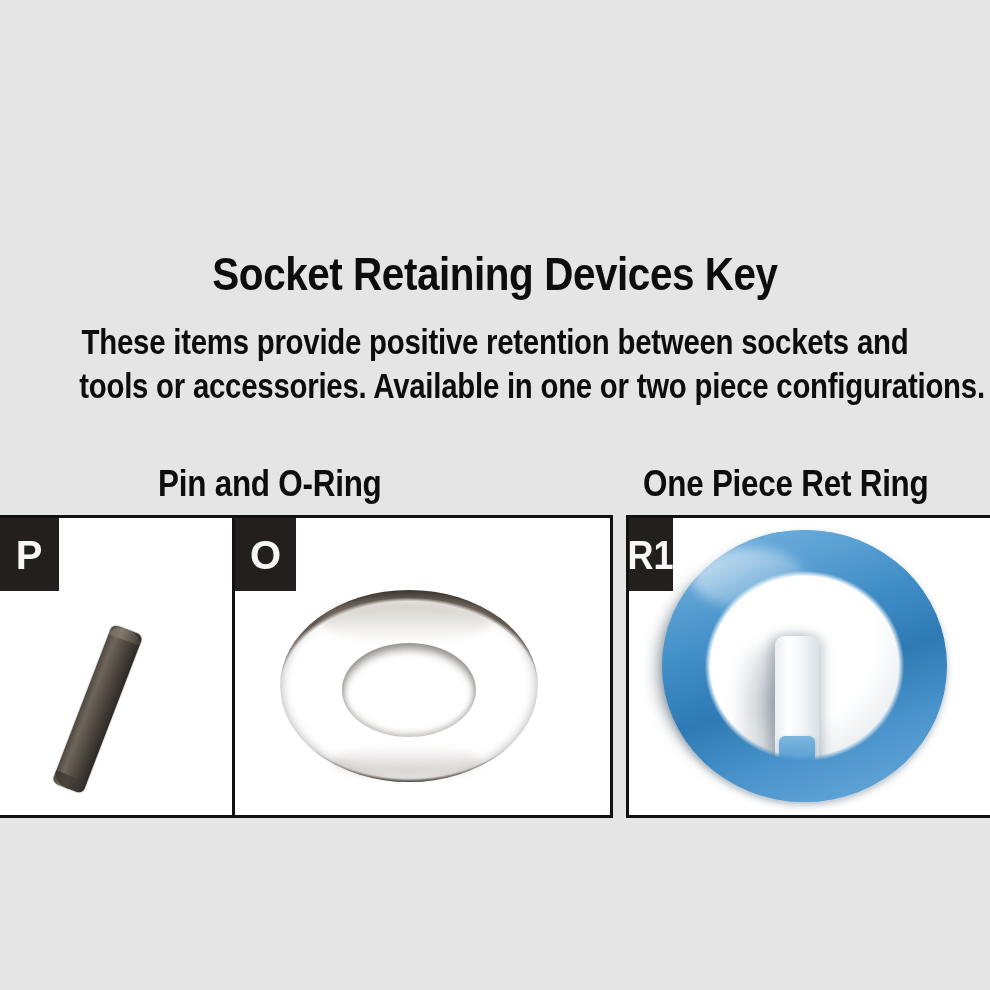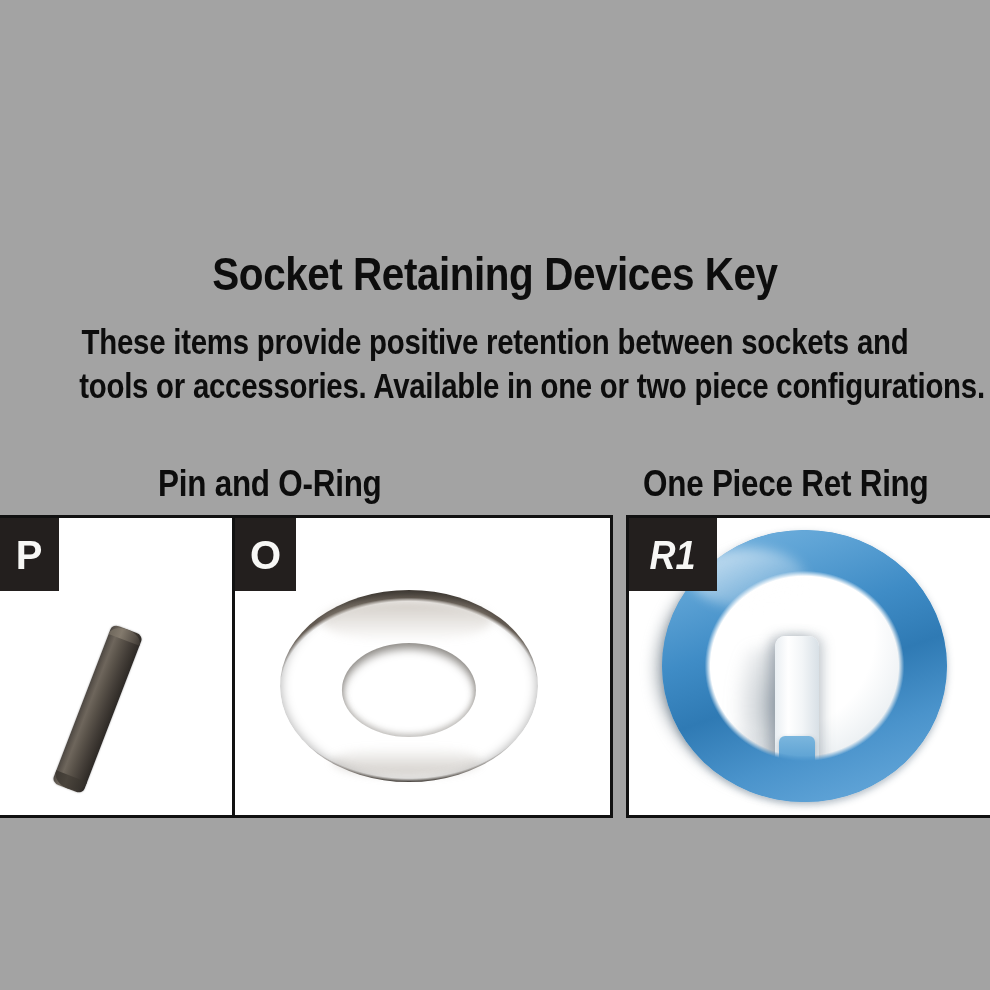--- a/index.html
+++ b/index.html
@@ -13,21 +13,21 @@
     height: 990px;
     overflow: hidden;
     font-family: "Liberation Sans", "DejaVu Sans", sans-serif;
     -webkit-font-smoothing: antialiased;
   }
 
   #page {
     position: relative;
     width: 990px;
     height: 990px;
-    background: #a3a3a3;
+    background: #e5e5e5;
     overflow: hidden;
   }
 
   
   .main-title {
     position: absolute;
     left: 0;
     top: 248px;
     width: 990px;
     text-align: center;
@@ -126,21 +126,21 @@
     line-height: 40px;
     font-family: "Liberation Sans Narrow", "Liberation Sans", sans-serif;
     display: flex;
     align-items: center;
     justify-content: center;
     z-index: 5;
     letter-spacing: 0px;
   }
   #badge-p { width: 60px; height: 73px; }
   #badge-o { width: 61px; height: 73px; }
-  #badge-r1 { width: 88px; height: 73px; font-style: italic; }
+  #badge-r1 { width: 44px; height: 73px; }
   #badge-r1 .badge-text { transform: scaleX(0.9); }
 
   
   .pin-wrap {
     position: absolute;
     left: 0; top: 0; right: 0; bottom: 0;
   }
   .pin {
     position: absolute;
     left: 82px;

